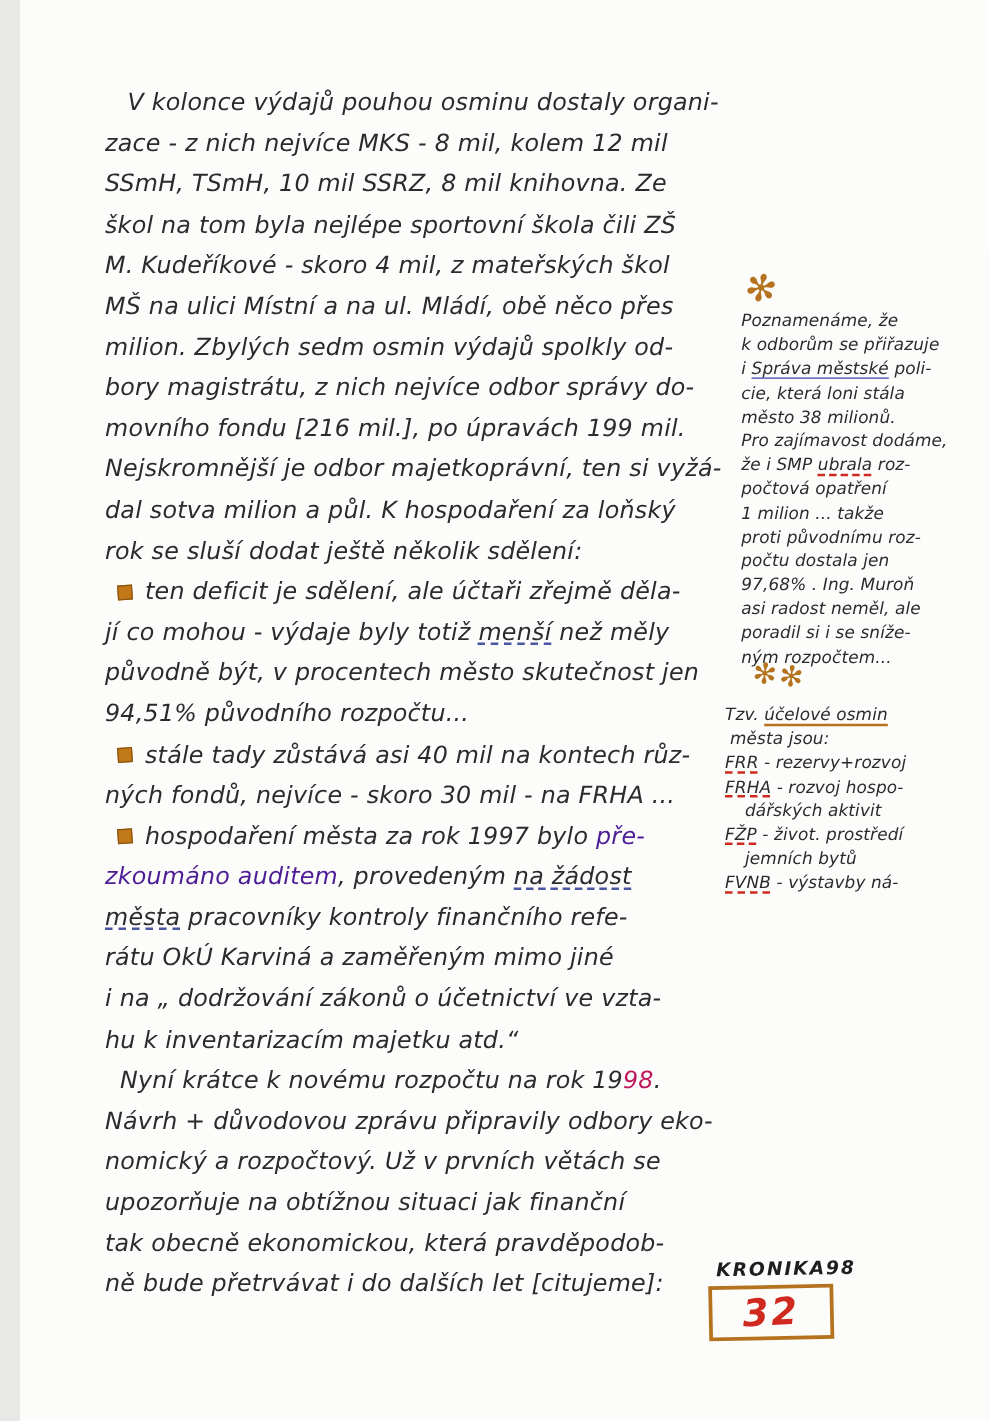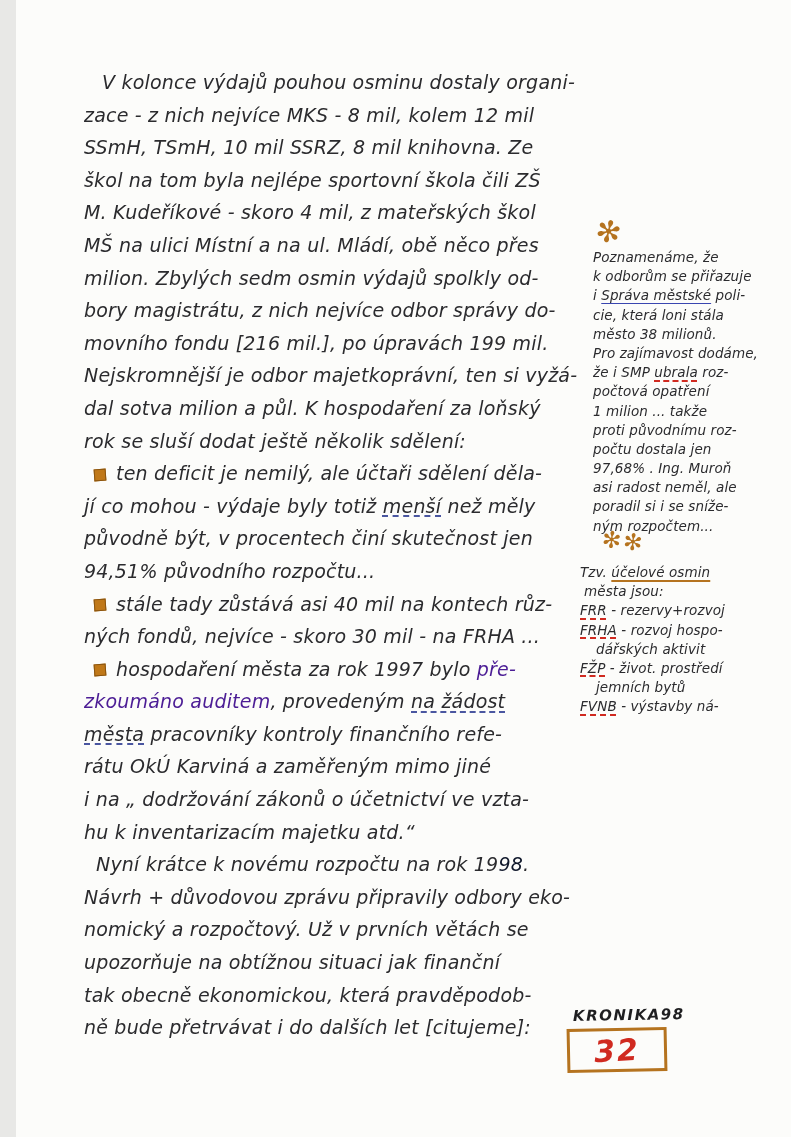--- a/index.html
+++ b/index.html
@@ -22,21 +22,21 @@
   
   .margin-note{
     position:absolute;width:222px;
     font-size:13.5px;line-height:19.2px;letter-spacing:0.1px;
   }
   .margin-note .line{white-space:nowrap;height:19.2px;}
   #note1{left:577px;top:248px;}
   #note2{left:564px;top:563px;}
   
   .c-blue{color:#4c1d95;}
-  .c-red{color:#0f172a;}
+  .c-red{color:#be185d;}
   .u-dash{text-decoration:underline;text-decoration-style:dashed;text-decoration-color:#4a56a0;text-decoration-thickness:1.6px;text-underline-offset:3px;}
   .u-reddash{text-decoration:underline;text-decoration-style:dashed;text-decoration-color:#d02a20;text-decoration-thickness:1.6px;text-underline-offset:3px;}
   .u-orange{text-decoration:underline;text-decoration-style:solid;text-decoration-color:#b5731f;text-decoration-thickness:2px;text-underline-offset:3px;}
   .u-blueline{text-decoration:underline;text-decoration-style:solid;text-decoration-color:#3a46b0;text-decoration-thickness:1.4px;text-underline-offset:3px;}
   .bullet{
     display:inline-block;width:10px;height:10px;margin-right:10px;margin-left:2px;
     background:#c07818;border:1px solid #8a5510;vertical-align:middle;
     transform:rotate(-4deg);
   }
   
@@ -74,23 +74,23 @@
       <div class="line"><span>SSmH, TSmH, 10 mil SSRZ, 8 mil knihovna. Ze</span></div>
       <div class="line"><span>škol na tom byla nejlépe sportovní škola čili ZŠ</span></div>
       <div class="line"><span>M. Kudeříkové - skoro 4 mil, z mateřských škol</span></div>
       <div class="line"><span>MŠ na ulici Místní a na ul. Mládí, obě něco přes</span></div>
       <div class="line"><span>milion. Zbylých sedm osmin výdajů spolkly od-</span></div>
       <div class="line"><span>bory magistrátu, z nich nejvíce odbor správy do-</span></div>
       <div class="line"><span>movního fondu [216 mil.], po úpravách 199 mil.</span></div>
       <div class="line"><span>Nejskromnější je odbor majetkoprávní, ten si vyžá-</span></div>
       <div class="line"><span>dal sotva milion a půl. K hospodaření za loňský</span></div>
       <div class="line"><span>rok se sluší dodat ještě několik sdělení:</span></div>
-      <div class="line" style="padding-left: 8px;"><span class="bullet"></span><span>ten deficit je nemilý, ale účtaři sdělení děla-</span></div>
+      <div class="line" style="padding-left: 8px;"><span class="bullet"></span><span>ten deficit je sdělení, ale účtaři zřejmě děla-</span></div>
       <div class="line"><span>jí co mohou - výdaje byly totiž </span><span class="u-dash">menší</span><span> než měly</span></div>
-      <div class="line"><span>původně být, v procentech činí skutečnost jen</span></div>
+      <div class="line"><span>původně být, v procentech město skutečnost jen</span></div>
       <div class="line"><span>94,51% původního rozpočtu...</span></div>
       <div class="line" style="padding-left: 8px;"><span class="bullet"></span><span>stále tady zůstává asi 40 mil na kontech růz-</span></div>
       <div class="line"><span>ných fondů, nejvíce - skoro 30 mil - na FRHA ...</span></div>
       <div class="line" style="padding-left: 8px;"><span class="bullet"></span><span>hospodaření města za rok 1997 bylo </span><span class="c-blue">pře-</span></div>
       <div class="line"><span class="c-blue">zkoumáno auditem</span><span>, provedeným </span><span class="u-dash">na žádost</span></div>
       <div class="line"><span class="u-dash">města</span><span> pracovníky kontroly finančního refe-</span></div>
       <div class="line"><span>rátu OkÚ Karviná a zaměřeným mimo jiné</span></div>
       <div class="line"><span>i na „ dodržování zákonů o účetnictví ve vzta-</span></div>
       <div class="line"><span>hu k inventarizacím majetku atd.“</span></div>
       <div class="line" style="padding-left: 12px;"><span>Nyní krátce k novému rozpočtu na rok 19</span><span class="c-red">98</span><span>.</span></div>

